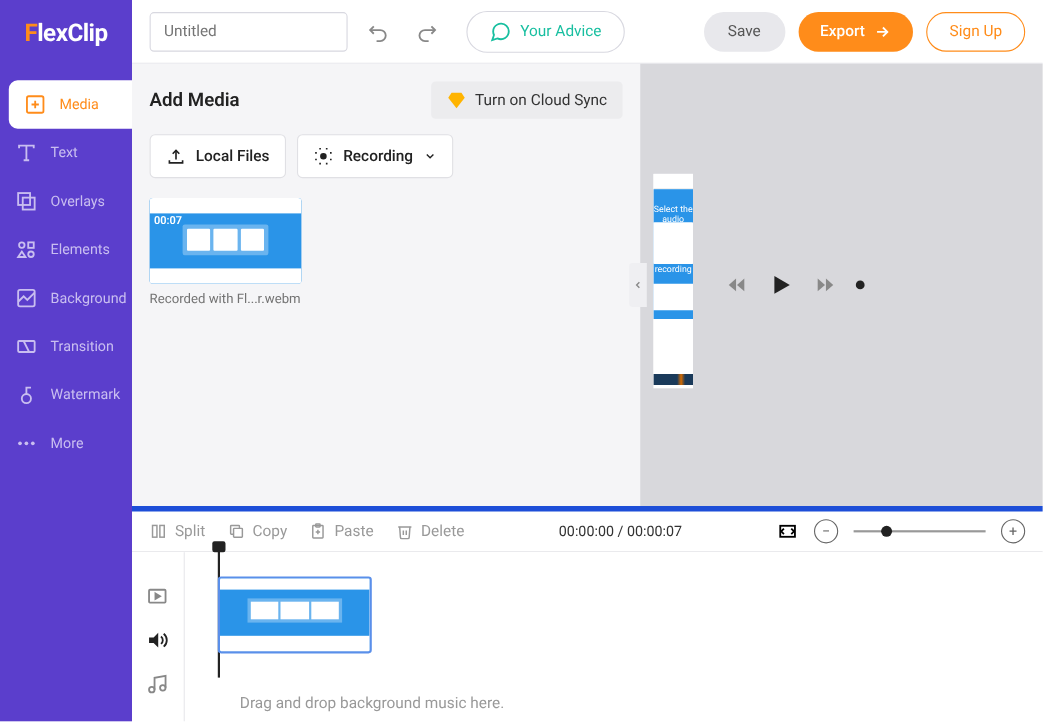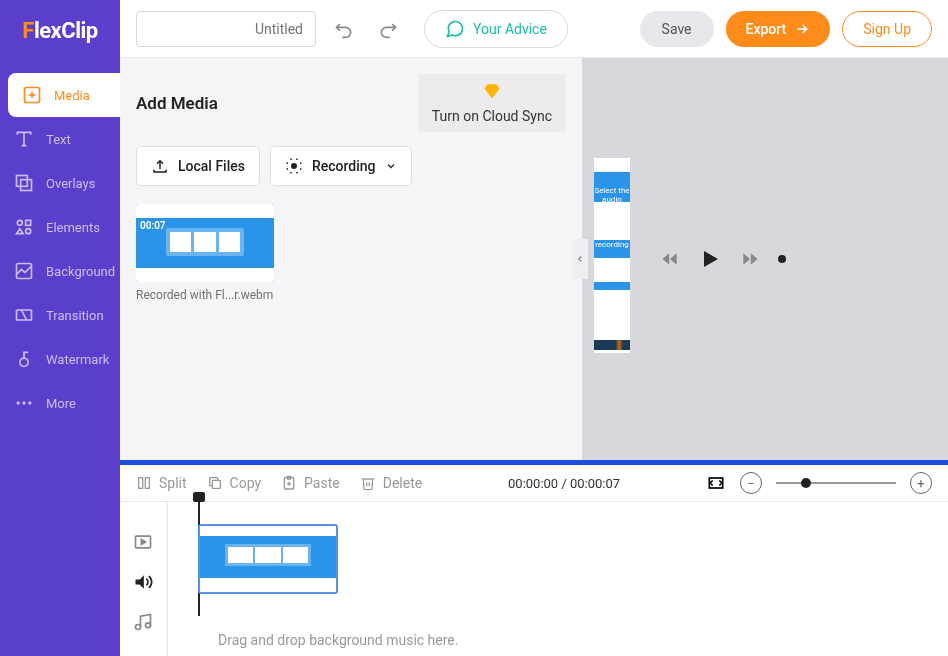--- a/index.html
+++ b/index.html
@@ -14,36 +14,36 @@
 .side-items { flex: 1; display: flex; flex-direction: column; padding-top: 12px; }
 .side-item { display: flex; align-items: center; gap: 12px; padding: 12px 14px; color: #c9bef0; font-size: 13px; cursor: pointer; }
 .side-item.active { background: #fff; color: #ff8c1a; border-radius: 8px 0 0 8px; margin-left: 8px; }
 .side-icon { width: 20px; height: 20px; display: flex; align-items: center; justify-content: center; flex-shrink: 0; }
 
 
 .main { flex: 1; display: flex; flex-direction: column; }
 
 
 .topbar { height: 58px; border-bottom: 1px solid #e8e8ec; display: flex; align-items: center; padding: 0 16px; gap: 12px; }
-.title-input { width: 180px; height: 36px; border: 1px solid #d8d8e0; border-radius: 4px; padding: 0 12px; font-size: 14px; color: #888; text-align: right; }
+.title-input { width: 180px; height: 36px; border: 1px solid #d8d8e0; border-radius: 4px; padding: 0 12px; font-size: 14px; color: #888; }
 .icon-btn { width: 32px; height: 32px; display: flex; align-items: center; justify-content: center; cursor: pointer; color: #888; }
 .advice-btn { height: 38px; border: 1px solid #d8d8e0; border-radius: 19px; padding: 0 20px; display: flex; align-items: center; gap: 8px; color: #18bfa0; font-size: 14px; cursor: pointer; margin-left: 8px; }
 .spacer { flex: 1; }
 .save-btn { height: 36px; background: #e8e8ec; border-radius: 18px; padding: 0 22px; color: #555; font-size: 14px; cursor: pointer; display: flex; align-items: center; }
 .export-btn { height: 36px; background: #ff8c1a; border-radius: 18px; padding: 0 20px; color: #fff; font-size: 14px; font-weight: 500; cursor: pointer; display: flex; align-items: center; gap: 8px; }
 .signup-btn { height: 36px; border: 1px solid #ff8c1a; border-radius: 18px; padding: 0 20px; color: #ff8c1a; font-size: 14px; cursor: pointer; display: flex; align-items: center; }
 
 
 .content-row { flex: 1; display: flex; min-height: 0; }
 
 
 .media-panel { width: 462px; background: #f5f5f7; padding: 16px; display: flex; flex-direction: column; }
 .media-header { display: flex; align-items: center; justify-content: space-between; margin-bottom: 14px; }
 .media-title { font-size: 17px; font-weight: 600; color: #222; }
-.cloud-btn { background: #ececee; border-radius: 4px; padding: 8px 14px; display: flex; align-items: center; gap: 8px; font-size: 14px; color: #333; cursor: pointer; flex-direction: column; }
+.cloud-btn { background: #ececee; border-radius: 4px; padding: 8px 14px; display: flex; align-items: center; gap: 8px; font-size: 14px; color: #333; cursor: pointer; }
 .cloud-icon { color: #ffb400; }
 .media-sources { display: flex; gap: 10px; margin-bottom: 18px; }
 .source-btn { background: #fff; border: 1px solid #e0e0e4; border-radius: 5px; height: 40px; padding: 0 14px; display: flex; align-items: center; gap: 9px; font-size: 14px; font-weight: 500; color: #222; cursor: pointer; }
 .media-grid { display: flex; gap: 12px; }
 .media-item { width: 138px; }
 .thumb { width: 138px; height: 78px; background: #2a94e8; border-radius: 3px; position: relative; overflow: hidden; }
 .thumb-top { position: absolute; top: 0; left: 0; right: 0; height: 14px; background: #fff; }
 .thumb-time { position: absolute; top: 16px; left: 4px; color: #fff; font-size: 10px; font-weight: 600; }
 .thumb-center { position: absolute; top: 24px; left: 30px; right: 30px; height: 28px; background: rgba(255,255,255,0.3); border-radius: 2px; display: flex; gap: 3px; padding: 4px; }
 .thumb-box { flex: 1; background: #fff; border-radius: 1px; }

